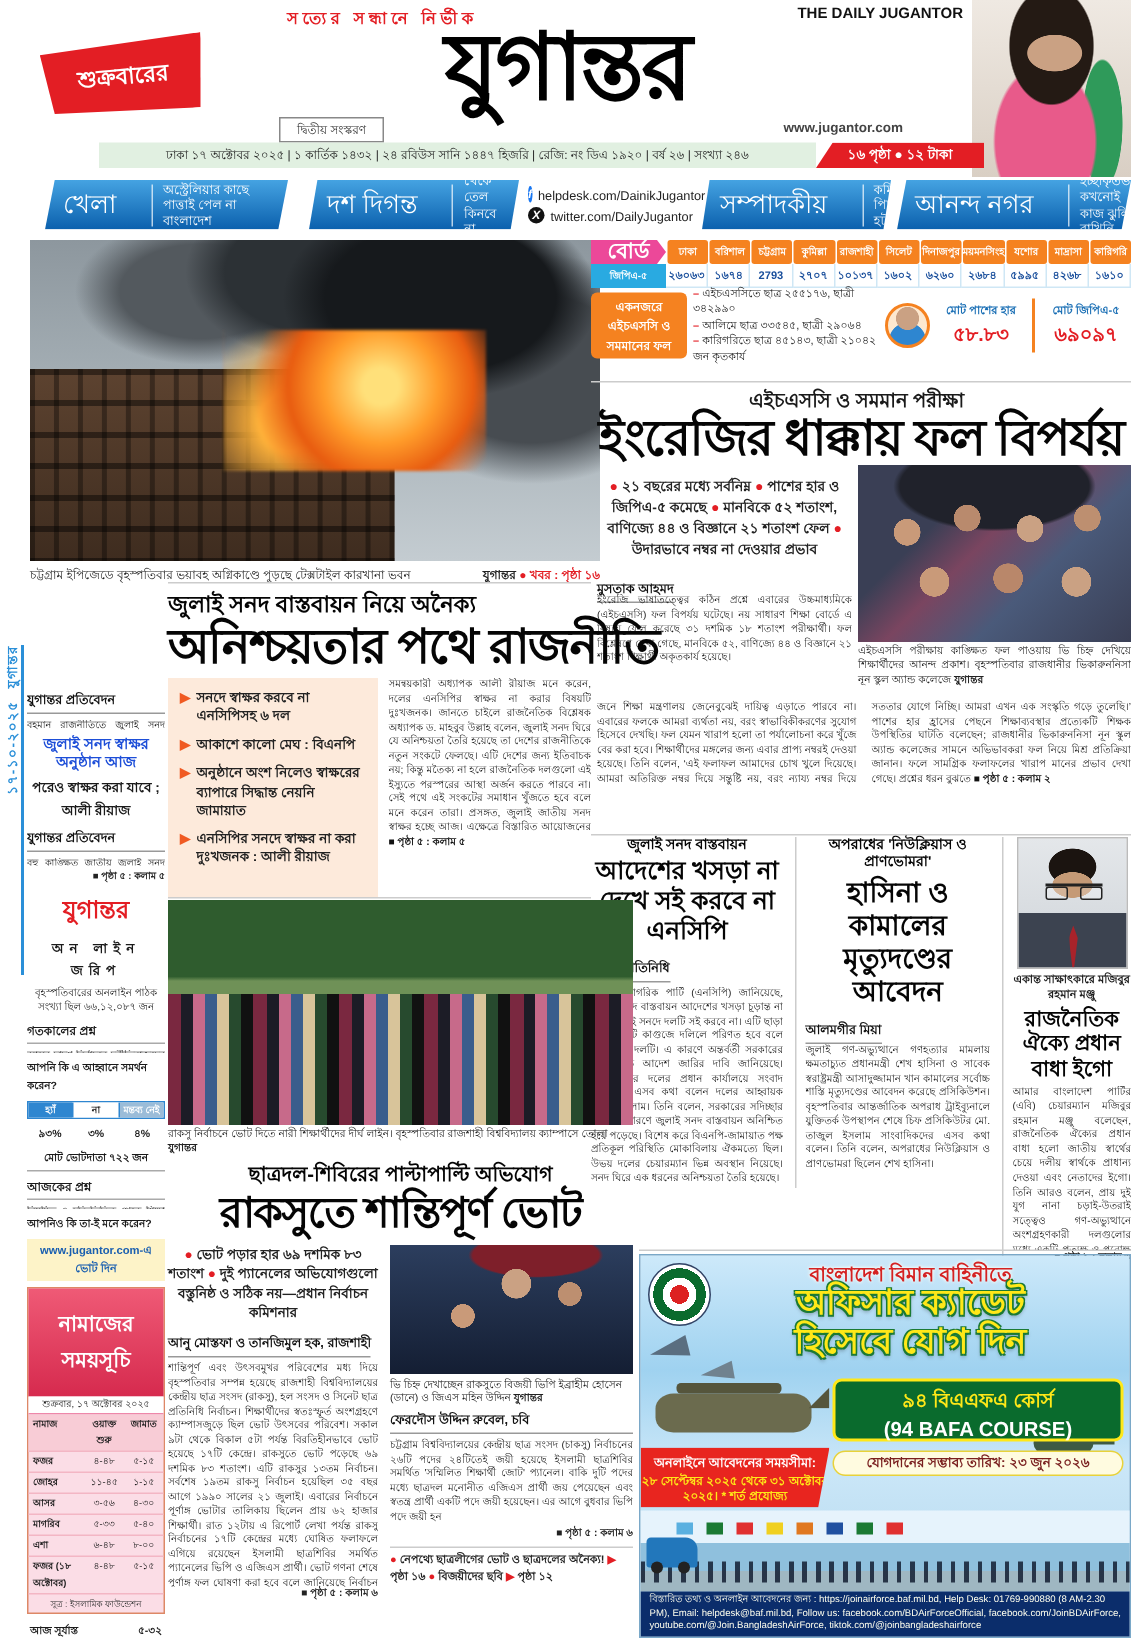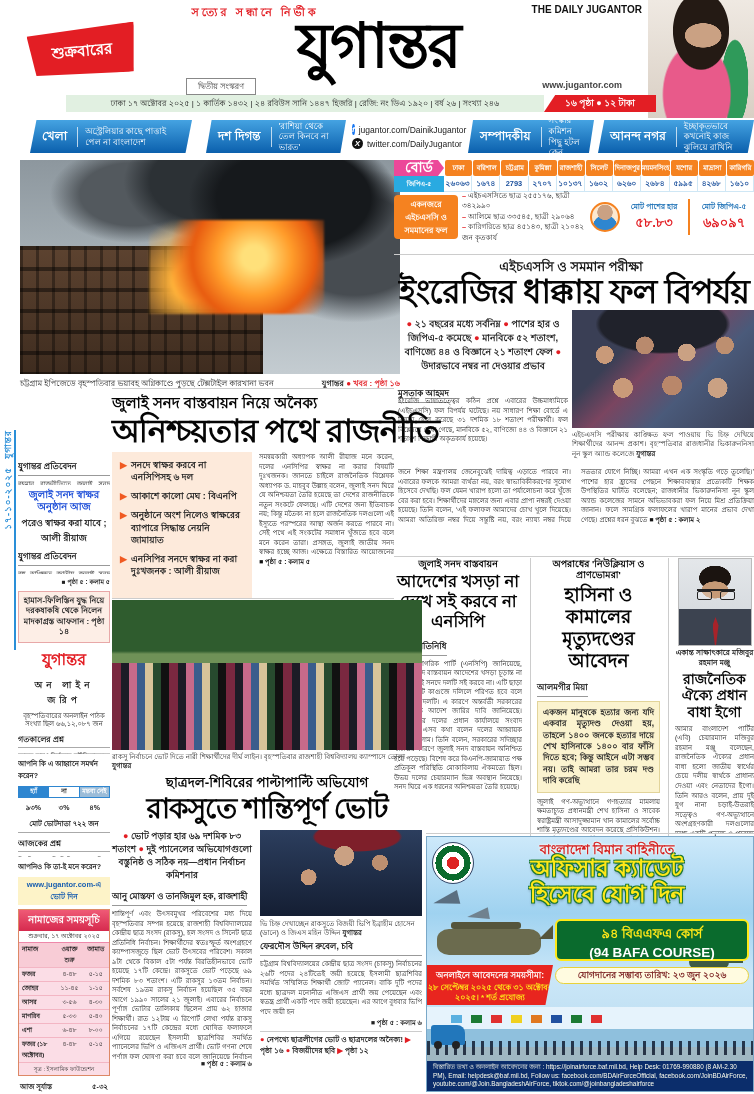--- a/index.html
+++ b/index.html
@@ -10,34 +10,34 @@
 .jst{text-align:justify}
 .red{color:#e31e24}
 .b{font-weight:bold}
 
 
 .tagline{left:150px;top:4px;width:210px;color:#e31e24;font-weight:bold;font-size:11px;letter-spacing:3px;text-align:center}
 .entitle{left:492px;top:4px;width:150px;font-size:10px;font-weight:bold;color:#111;text-align:right}
 .masthead{left:168px;top:6px;width:420px;font-size:62px;font-weight:900;text-align:center;line-height:80px;color:#000;letter-spacing:-2px}
 .edbadge{left:28px;top:26px;width:108px;height:50px;background:#e31e24;color:#fff;font-size:15px;font-weight:bold;display:flex;align-items:center;justify-content:center;transform:rotate(-5deg);clip-path:polygon(0 12%,100% 0,96% 100%,6% 92%)}
 .edition2{left:186px;top:78px;width:70px;border:1px solid #888;font-size:8px;text-align:center;padding:1px;color:#333}
-.website{left:512px;top:80px;width:110px;font-size:9px;font-weight:bold;color:#444;text-align:right}
+.website{left:492px;top:80px;width:110px;font-size:9px;font-weight:bold;color:#444;text-align:right}
 .model{left:648px;top:0;width:106px;height:118px;background:
  radial-gradient(ellipse 30px 20px at 52% 30%,#caa183 0 60%,transparent 62%),
  radial-gradient(ellipse 46px 64px at 50% 26%,#241a14 0 60%,transparent 62%),
  radial-gradient(ellipse 60px 90px at 46% 80%,#e85a8a 0 55%,transparent 58%),
  radial-gradient(ellipse 22px 70px at 82% 70%,#2f9a5a 0 60%,transparent 62%),
  linear-gradient(180deg,#efe9e2,#d9cfc4)}
 .datebar{left:66px;top:95px;width:590px;height:17px;display:flex}
 .datebar .grn{flex:1;background:#e1f0e1;font-size:8px;display:flex;align-items:center;justify-content:center;color:#222}
 .datebar .prc{width:112px;background:#e31e24;color:#fff;font-size:9px;font-weight:bold;display:flex;align-items:center;justify-content:center;clip-path:polygon(10% 0,100% 0,100% 100%,0 100%)}
 
 
 .pill{top:120px;height:33px;background:linear-gradient(180deg,#45a3e2,#0b60ad);color:#fff;display:flex;align-items:center;padding:0 12px;clip-path:polygon(4% 0,100% 0,96% 100%,0 100%)}
-.pill .sec{font-size:12px;font-weight:bold;padding-right:10px;border-right:1px solid rgba(255,255,255,.7);white-space:nowrap}
+.pill .sec{font-size:17px;font-weight:normal;padding-right:23px;border-right:1px solid rgba(255,255,255,.7);white-space:nowrap}
 .pill .tea{font-size:8.5px;padding-left:7px;line-height:1.25;max-width:110px}
 .social{left:352px;top:120px;width:112px;height:33px;font-size:8.5px;display:flex;flex-direction:column;justify-content:center;gap:3px;color:#222}
 .social .row{display:flex;align-items:center;gap:4px}
 .sic{width:11px;height:11px;border-radius:50%;color:#fff;font-size:8px;font-weight:bold;display:flex;align-items:center;justify-content:center}
 .fb{background:#1877f2}.tw{background:#111}
 
 
 .spine{left:1px;top:430px;width:15px;height:220px;border-right:2px solid #2a8fd8;display:flex;flex-direction:column;align-items:center;gap:8px}
 .vtxt{writing-mode:vertical-rl;transform:rotate(180deg);color:#2a8fd8;font-size:9px;font-weight:bold;letter-spacing:1px}
 
@@ -120,21 +120,21 @@
 .qlab{font-size:8px;font-weight:bold;border-bottom:1px solid #aaa;padding-bottom:1px}
 .prompt{font-size:7px;font-weight:bold}
 .pollbar{display:flex;height:12px;border:1px solid #2e86d0}
 .pollbar div{flex:1;font-size:6.2px;font-weight:bold;display:flex;align-items:center;justify-content:center}
 .pb1{background:#2e86d0;color:#fff}.pb2{background:#fff;color:#222;border-left:1px solid #2e86d0;border-right:1px solid #2e86d0}.pb3{background:#9bbcd8;color:#fff}
 .pollvals{display:flex;font-size:7px;font-weight:bold}
 .pollvals div{flex:1;text-align:center}
 .ptotal{font-size:7px;font-weight:bold;text-align:center;border-bottom:1px solid #aaa;padding-bottom:2px}
 .vlink{font-size:7.5px;font-weight:bold;color:#1a5fb0;background:#fdf3c8;text-align:center;padding:2px}
 .prayer{border:1px solid #d86;background:#fbdde6}
-.prhead{background:linear-gradient(180deg,#ef5a76,#d62a4e);color:#fff;font-size:10px;font-weight:bold;text-align:center;padding:2px}
+.prhead{background:linear-gradient(180deg,#ef5a76,#d62a4e);color:#fff;font-size:14px;font-weight:bold;text-align:center;padding:12px}
 .prdate{background:#fff;font-size:6.3px;text-align:center;border-bottom:1px solid #e8a}
 .prt{width:100%;font-size:6.2px}
 .prt .r{display:flex;border-bottom:1px solid #f3b6c4}
 .prt .r div{flex:1;text-align:center;padding:1px 0}
 .prt .r div:first-child{flex:1.3;font-weight:bold;text-align:left;padding-left:3px}
 .prt .hh{font-weight:bold;background:#f8ccd6}
 .prsrc{font-size:5.8px;text-align:center;padding:1px;color:#333}
 .sunrow{display:flex;justify-content:space-between;font-size:7px;font-weight:bold;border-bottom:1px solid #aaa;padding:1px 2px}
 
 
@@ -234,21 +234,21 @@
     <span class="sec">খেলা</span>
     <span class="tea">অস্ট্রেলিয়ার কাছে পাত্তাই পেল না বাংলাদেশ</span>
   </div>
   <div class="abs pill" style="left:206px;width:140px">
     <span class="sec">দশ দিগন্ত</span>
     <span class="tea">'রাশিয়া থেকে তেল কিনবে না ভারত'</span>
   </div>
   <div class="abs social">
     <span class="row">
         <i class="sic fb">f</i>
-        <span>jugantor.com/DainikJugantor</span>
+        <span>helpdesk.com/DainikJugantor</span>
       </span>
     <span class="row">
         <i class="sic tw">X</i>
         <span>twitter.com/DailyJugantor</span>
       </span>
   </div>
   <div class="abs pill" style="left:468px;width:126px">
     <span class="sec">সম্পাদকীয়</span>
     <span class="tea">সংস্কার কমিশন পিছু হটল কেন</span>
   </div>
@@ -372,21 +372,20 @@
   </div>
 
   <div class="abs rail">
     <span class="byl">যুগান্তর প্রতিবেদন</span>
     <div class="body jst" style="height:136px;overflow:hidden">বহমান রাজনীতিতে জুলাই সনদ বাস্তবায়ন ঘিরে রাজনৈতিক দলগুলোর মধ্যে অনৈক্য চলছে। জুলাই সনদের বৈধতা, ভিত্তি ও বাস্তবায়নের মধ্যে নানারকম বিভাজন দেখা যাচ্ছে। ফলে সরকার আজ সনদে স্বাক্ষরের আয়োজন করলেও জাতীয় নাগরিক পার্টিসহ ছয়টি দল স্বাক্ষর না করার ঘোষণা দিয়েছে। সিদ্ধান্ত নিয়েছে এটি না করার। বিএনপি অনুষ্ঠানে অংশ নেবে। কিন্তু নিয়ে অন্যদের সিদ্ধান্ত নেয়নি। এছাড়াও ৬ বামপন্থি দল পৃথকভাবে গণভোটের আগে জুলাই সনদ কার্যকর নিয়ে প্রশ্ন তুলেছে। এদিকে বাংলাদেশ জাতীয়তাবাদী দল সমমনা দলগুলো বলছে, তাদের আস্থা অর্জনে সরকারকে আরও উদ্যোগী হতে হবে। দলটি বলছে না।</div>
     <div class="sh1">জুলাই সনদ স্বাক্ষর অনুষ্ঠান আজ</div>
     <div class="sdk">পরেও স্বাক্ষর করা যাবে ; আলী রীয়াজ</div>
     <span class="byl">যুগান্তর প্রতিবেদন</span>
     <div class="body jst" style="height:104px;overflow:hidden">বহু কাঙ্ক্ষিত জাতীয় জুলাই সনদ স্বাক্ষর অনুষ্ঠান আজ। জাতীয় সংসদের দক্ষিণ প্লাজায় বিকালে এই সনদ স্বাক্ষর অনুষ্ঠিত হবে। এতে অন্তর্বর্তী সরকারের প্রধান উপদেষ্টা ড. মুহাম্মদ ইউনূস প্রধান অতিথি থাকবেন। সরকারপ্রধানের উপস্থিতিতেই দলগুলোর স্বাক্ষর করবে। উপদেষ্টা, বিশিষ্টজন, কূটনীতিকসহ সামরিক ও বেসামরিক-সংশ্লিষ্ট কর্মকর্তা, বিভিন্ন রাজনৈতিক দলের নেতা এবং নাগরিক সমাজের</div>
     <div class="body b" style="text-align:right">■ পৃষ্ঠা ৫ : কলাম ৫</div>
-    <div class="tbox">হামাস-ফিলিস্তিন যুদ্ধ নিয়ে দরকষাকষি থেকে নিলেন মাদকাগ্রস্ত আফসান : পৃষ্ঠা ১৪</div>
     <div class="plogo">যুগান্তর</div>
     <div class="psub">অন লাইন জরিপ</div>
     <div class="preaders">বৃহস্পতিবারের অনলাইন পাঠক সংখ্যা ছিল ৬৬,১২,০৮৭ জন</div>
     <div class="qlab">গতকালের প্রশ্ন</div>
     <div class="body jst" style="height:42px;overflow:hidden">আসন্ন দ্বাদশ নির্বাচনে দুর্নীতিবাজদের মনোনয়ন না দেওয়ার জন্য সব রাজনৈতিক দলের প্রতি আহ্বান জানিয়েছেন সুশীল সমাজের প্রতিনিধিরা ড. অবসরে যোগদান।</div>
     <div class="prompt">আপনি কি এ আহ্বানে সমর্থন করেন?</div>
     <div class="pollbar">
       <div class="pb1">হ্যাঁ</div>
       <div class="pb2">না</div>
       <div class="pb3">মন্তব্য নেই</div>
@@ -458,21 +457,20 @@
     <div class="headm">আদেশের খসড়া না দেখে সই করবে না এনসিপি</div>
     <span class="byl">বিশেষ প্রতিনিধি</span>
     <div class="body jst" style="height:188px;overflow:hidden;margin-top:3px">জাতীয় নাগরিক পার্টি (এনসিপি) জানিয়েছে, জুলাই সনদ বাস্তবায়ন আদেশের খসড়া চূড়ান্ত না হলে জুলাই সনদে দলটি সই করবে না। এটি ছাড়া সনদ একটি কাগুজে দলিলে পরিণত হবে বলে মনে করে দলটি। এ কারণে অন্তর্বর্তী সরকারের প্রতি দ্রুত আদেশ জারির দাবি জানিয়েছে। বৃহস্পতিবার দলের প্রধান কার্যালয়ে সংবাদ সম্মেলনে এসব কথা বলেন দলের আহ্বায়ক নাহিদ ইসলাম। তিনি বলেন, সরকারের সদিচ্ছার ঘাটতির কারণে জুলাই সনদ বাস্তবায়ন অনিশ্চিত হয়ে পড়েছে। বিশেষ করে বিএনপি-জামায়াত পক্ষ প্রতিকূল পরিস্থিতি মোকাবিলায় ঐকমত্যে ছিল। উভয় দলের চেয়ারম্যান ভিন্ন অবস্থান নিয়েছে। সনদ ঘিরে এক ধরনের অনিশ্চয়তা তৈরি হয়েছে।</div>
     <div class="body b" style="text-align:right">■ পৃষ্ঠা ৫ : কলাম ২</div>
   </div>
 
   <div class="col trb">
     <div class="kicks">অপরাধের 'নিউক্লিয়াস ও প্রাণভোমরা'</div>
     <div class="headm">হাসিনা ও কামালের মৃত্যুদণ্ডের আবেদন</div>
     <span class="byl">আলমগীর মিয়া</span>
-    <div class="qbox jst">একজন মানুষকে হত্যার জন্য যদি একবার মৃত্যুদণ্ড দেওয়া হয়, তাহলে ১৪০০ জনকে হত্যার দায়ে শেখ হাসিনাকে ১৪০০ বার ফাঁসি দিতে হবে; কিন্তু আইনে এটা সম্ভব নয়। তাই আমরা তার চরম দণ্ড দাবি করেছি</div>
     <div class="body jst" style="height:96px;overflow:hidden">জুলাই গণ-অভ্যুত্থানে গণহত্যার মামলায় ক্ষমতাচ্যুত প্রধানমন্ত্রী শেখ হাসিনা ও সাবেক স্বরাষ্ট্রমন্ত্রী আসাদুজ্জামান খান কামালের সর্বোচ্চ শাস্তি মৃত্যুদণ্ডের আবেদন করেছে প্রসিকিউশন। বৃহস্পতিবার আন্তর্জাতিক অপরাধ ট্রাইব্যুনালে যুক্তিতর্ক উপস্থাপন শেষে চিফ প্রসিকিউটর মো. তাজুল ইসলাম সাংবাদিকদের এসব কথা বলেন। তিনি বলেন, অপরাধের নিউক্লিয়াস ও প্রাণভোমরা ছিলেন শেখ হাসিনা।</div>
   </div>
 
   <div class="col itv">
     <div class="manp">
       <div class="gl">
           <i></i>
           <i></i>
         </div>
       <div class="tie"></div>

